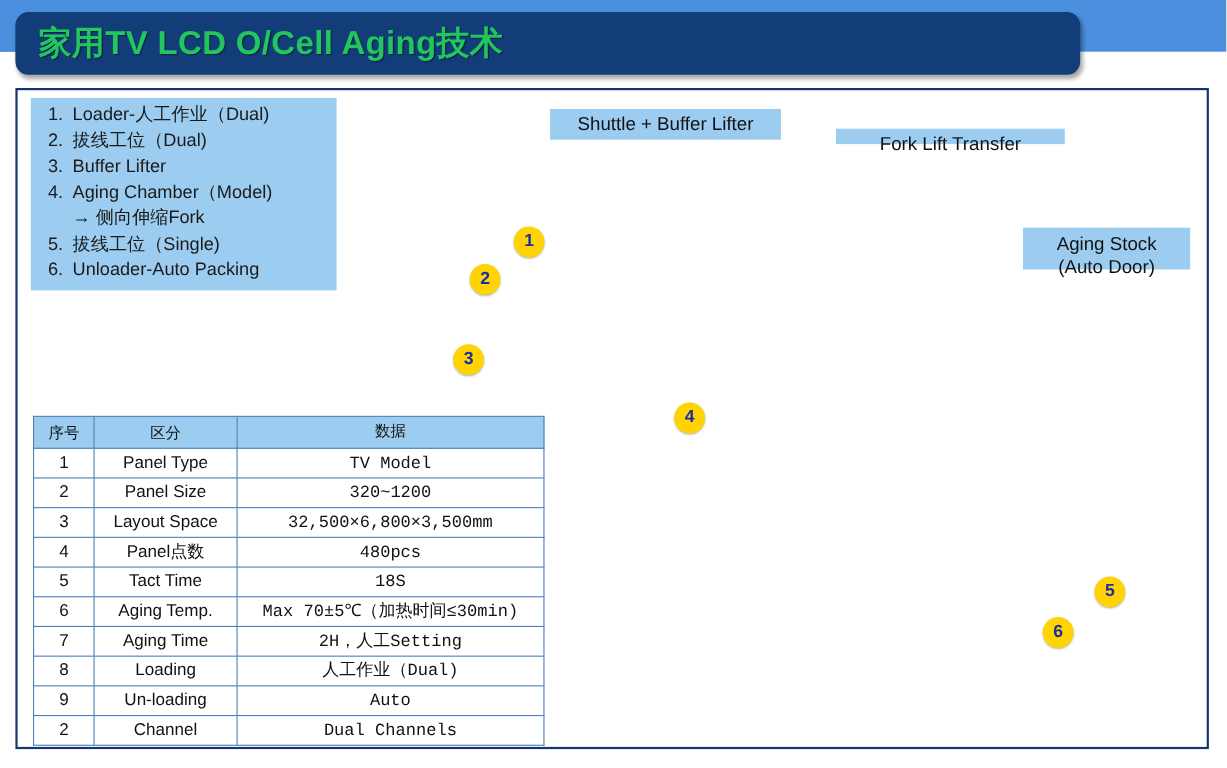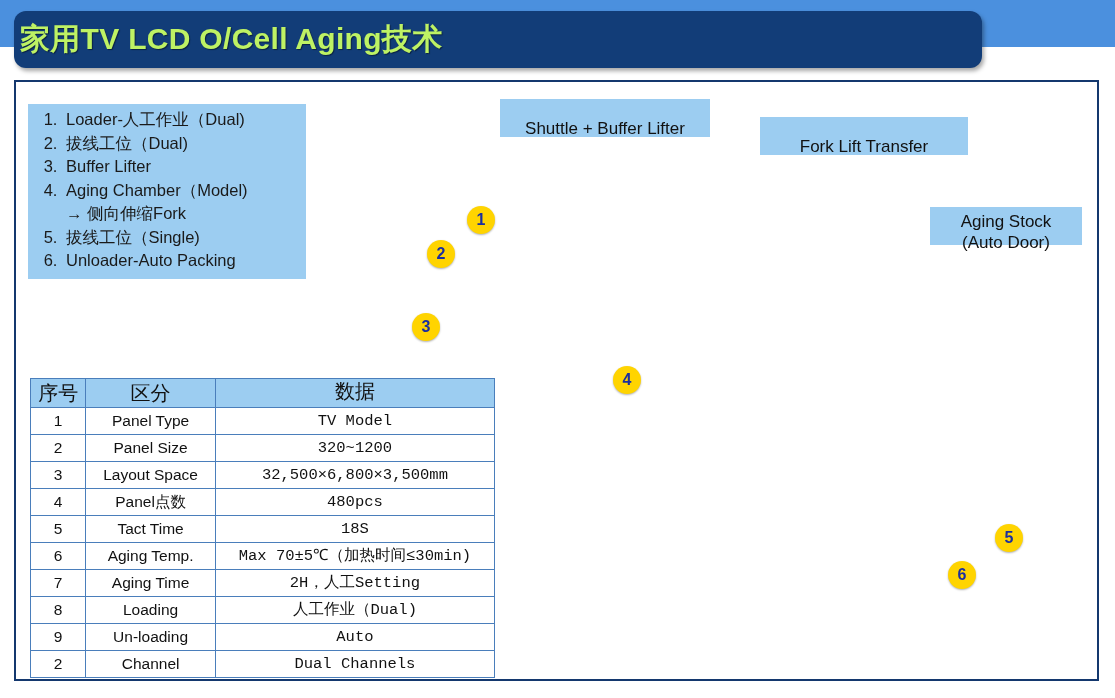--- a/index.html
+++ b/index.html
@@ -14,34 +14,34 @@
   .left-band{position:absolute;left:0;top:0;width:24px;height:47px;background:#4b90de;}
 
   
   .title-bar{
     position:absolute;left:14px;top:11px;width:968px;height:57px;
     background:#123d78;border-radius:12px;
     box-shadow:2px 3px 4px rgba(0,0,0,.35);
     display:flex;align-items:center;
   }
   .title-text{
-    color:#bef264;font-size:30px;font-weight:bold;letter-spacing:.3px;
-    margin-left:6px;white-space:nowrap;
+    color:#22c55e;font-size:30px;font-weight:bold;letter-spacing:.3px;
+    margin-left:21px;white-space:nowrap;
     text-shadow:1px 1px 1px rgba(0,0,0,.45);
   }
 
   
   .content-frame{
     position:absolute;left:14px;top:80px;width:1085px;height:601px;
     border:2.5px solid #14386e;background:#ffffff;box-sizing:border-box;
   }
 
   
   .bullets{
-    position:absolute;left:28px;top:104px;width:278px;
+    position:absolute;left:28px;top:89px;width:278px;
     background:#9ccdf1;padding:4px 6px 6px 4px;
     box-sizing:border-box;
   }
   .bullets ol{margin:0;padding:0 0 0 30px;list-style:decimal;}
   .bullets li{
     font-size:16.5px;color:#1a1a1a;line-height:23.5px;white-space:nowrap;
     padding-left:4px;
   }
   .bullets li::marker{font-size:16.5px;}
   .sub{font-size:16.5px;color:#1a1a1a;line-height:23.5px;white-space:nowrap;
@@ -51,32 +51,32 @@
   .spec-table{
     position:absolute;left:30px;top:378px;width:465px;
     border-collapse:collapse;
   }
   .spec-table td,.spec-table th{
     border:1px solid #4a7ebb;
     font-size:15.5px;color:#111;text-align:center;
     height:26px;line-height:26px;padding:0;font-weight:normal;
   }
   .spec-table thead th{
-    background:#9ccdf1;font-size:20px;font-weight:normal;height:28px;line-height:28px;
+    background:#9ccdf1;font-size:14px;font-weight:normal;height:28px;line-height:28px;
   }
   .spec-table .c-no{width:55px;}
   .spec-table .c-cat{width:130px;}
   .spec-table .c-val{width:280px;font-family:Liberation Mono, monospace;}
   .val-red{color:#ff0000;}
 
   
   .callout{
     position:absolute;background:#9ccdf1;color:#111;
     font-size:17px;line-height:21px;text-align:center;
-    padding:19px 10px;box-sizing:border-box;white-space:pre-line;
+    padding:3px 10px;box-sizing:border-box;white-space:pre-line;
   }
   #callout-shuttle{left:500px;top:99px;width:210px;height:28px;line-height:22px;}
   #callout-fork{left:760px;top:117px;width:208px;height:14px;line-height:22px;}
   #callout-stock{left:930px;top:207px;width:152px;height:38px;padding-top:4px;}
 
   
   .marker{
     position:absolute;width:28px;height:28px;border-radius:50%;
     background:#ffd400;color:#1a2ea0;font-weight:bold;font-size:16px;
     display:flex;align-items:center;justify-content:center;

